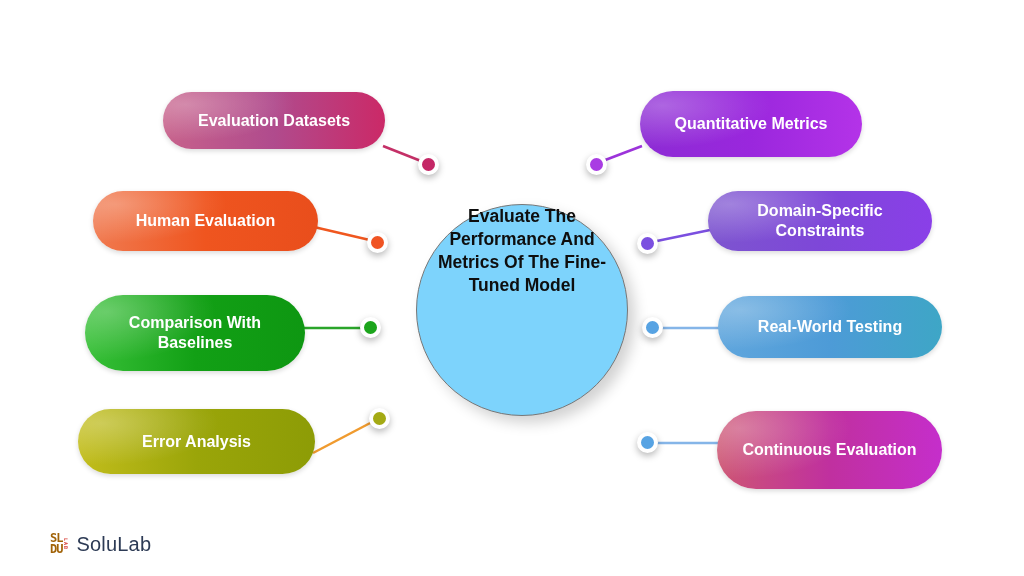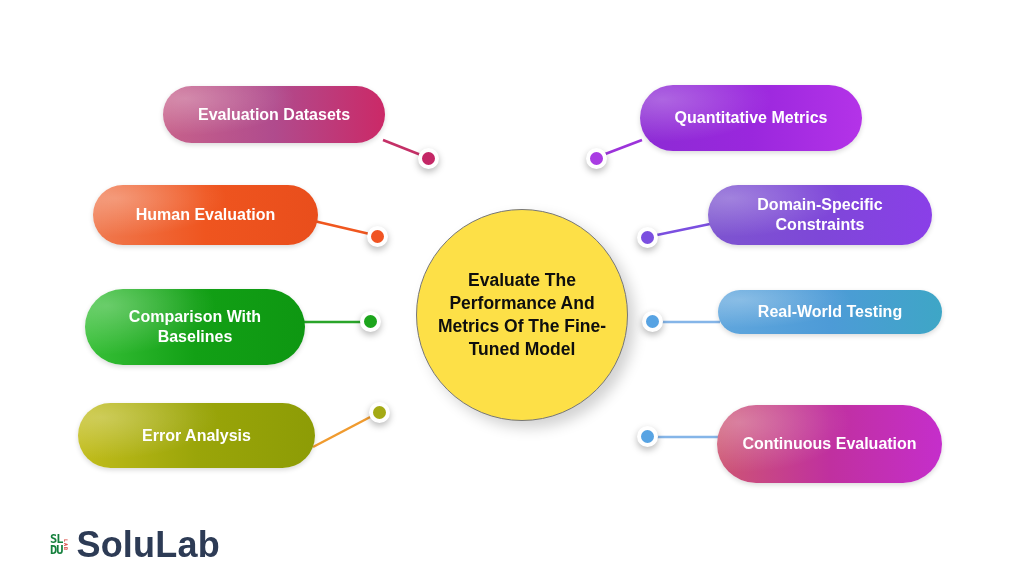--- a/index.html
+++ b/index.html
@@ -3,21 +3,21 @@
 <meta charset="utf-8">
 <style>
   html, body { margin: 0; padding: 0; }
   body {
     width: 1024px; height: 576px;
     background: #ffffff;
     font-family: "Liberation Sans", sans-serif;
     position: relative;
     overflow: hidden;
   }
-  .canvas { position: absolute; inset: 0; }
+  .canvas { position: absolute; inset: 0; margin-top: 6px; }
 
   svg.connectors {
     position: absolute; left: 0; top: 0;
     width: 1024px; height: 576px;
     pointer-events: none;
   }
 
   .pill {
     position: absolute;
     border-radius: 999px;
@@ -31,21 +31,21 @@
     box-sizing: border-box;
     box-shadow: 0 2px 5px rgba(0,0,0,0.15);
     cursor: pointer;
   }
   .pill-0 { left: 163px; top:  86px; width: 222px; height: 57px; }
   .pill-1 { left:  93px; top: 185px; width: 225px; height: 60px; }
   .pill-2 { left:  85px; top: 289px; width: 220px; height: 76px; }
   .pill-3 { left:  78px; top: 403px; width: 237px; height: 65px; }
   .pill-4 { left: 640px; top:  85px; width: 222px; height: 66px; }
   .pill-5 { left: 708px; top: 185px; width: 224px; height: 60px; }
-  .pill-6 { left: 718px; top: 290px; width: 224px; height: 44px; }
+  .pill-6 { left: 718px; top: 290px; width: 224px; height: 62px; }
   .pill-7 { left: 717px; top: 405px; width: 225px; height: 78px; }
 
   .dot {
     position: absolute;
     width: 13px; height: 13px;
     border-radius: 50%;
     border: 4px solid #ffffff;
     box-shadow: 0 3px 7px rgba(0,0,0,0.28);
   }
   
@@ -53,27 +53,27 @@
   .dot-1 { left: 367px; top: 226px; }
   .dot-2 { left: 360px; top: 311px; }
   .dot-3 { left: 369px; top: 402px; }
   .dot-4 { left: 586px; top: 148px; }
   .dot-5 { left: 637px; top: 227px; }
   .dot-6 { left: 642px; top: 311px; }
   .dot-7 { left: 637px; top: 426px; }
 
   .center-circle {
     position: absolute;
-    left: 416px; top: 209px;
+    left: 416px; top: 198px;
     width: 212px; height: 212px;
     border-radius: 50%;
-    background: #fde047;
+    background: #7dd3fc;
     border: 1.5px solid #777777;
     box-shadow: 7px 7px 14px rgba(0,0,0,0.18);
-    display: flex; align-items: center; justify-content: center;
+    display: flex; align-items: flex-start; justify-content: center;
     box-sizing: border-box;
     cursor: pointer;
   }
   .center-text {
     text-align: center;
     font-weight: 700;
     font-size: 17.5px;
     line-height: 1.32;
     color: #0e0e0e;
   }
@@ -86,34 +86,34 @@
   .logo-mark {
     display: flex; align-items: center;
     height: 28px;
   }
   .mark-main {
     font-family: "DejaVu Sans Mono", monospace;
     font-weight: 700;
     font-size: 12px;
     line-height: 0.92;
     letter-spacing: -1px;
-    color: #15803d;
+    color: #a16207;
   }
   .mark-side {
     writing-mode: vertical-rl;
     font-family: "DejaVu Sans Mono", monospace;
     font-weight: 700;
     font-size: 5px;
     letter-spacing: 1px;
     color: #d8413a;
     margin-left: 1px;
   }
   .logo-text {
-    font-size: 36px;
-    font-weight: 700;
+    font-size: 20px;
+    font-weight: 400;
     color: #2d3b55;
     letter-spacing: 0.2px;
   }
 </style>
 </head>
 <body>
 
 <div class="canvas">
 
   <svg class="connectors" viewBox="0 0 1024 576">

